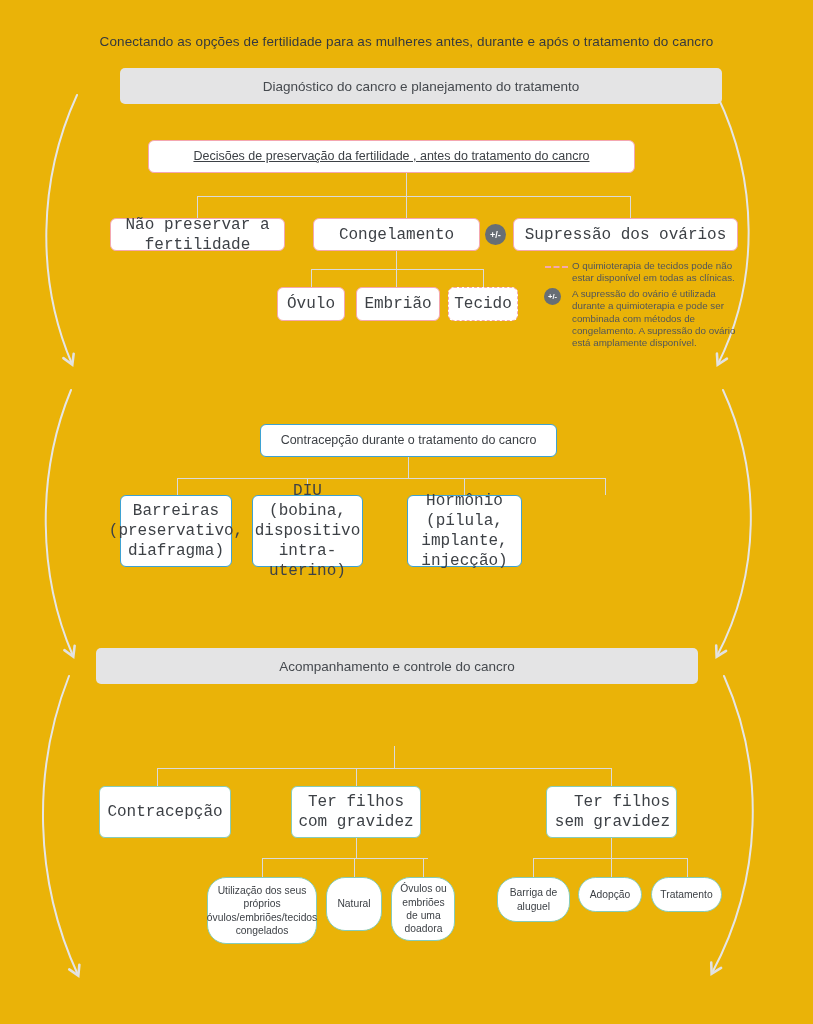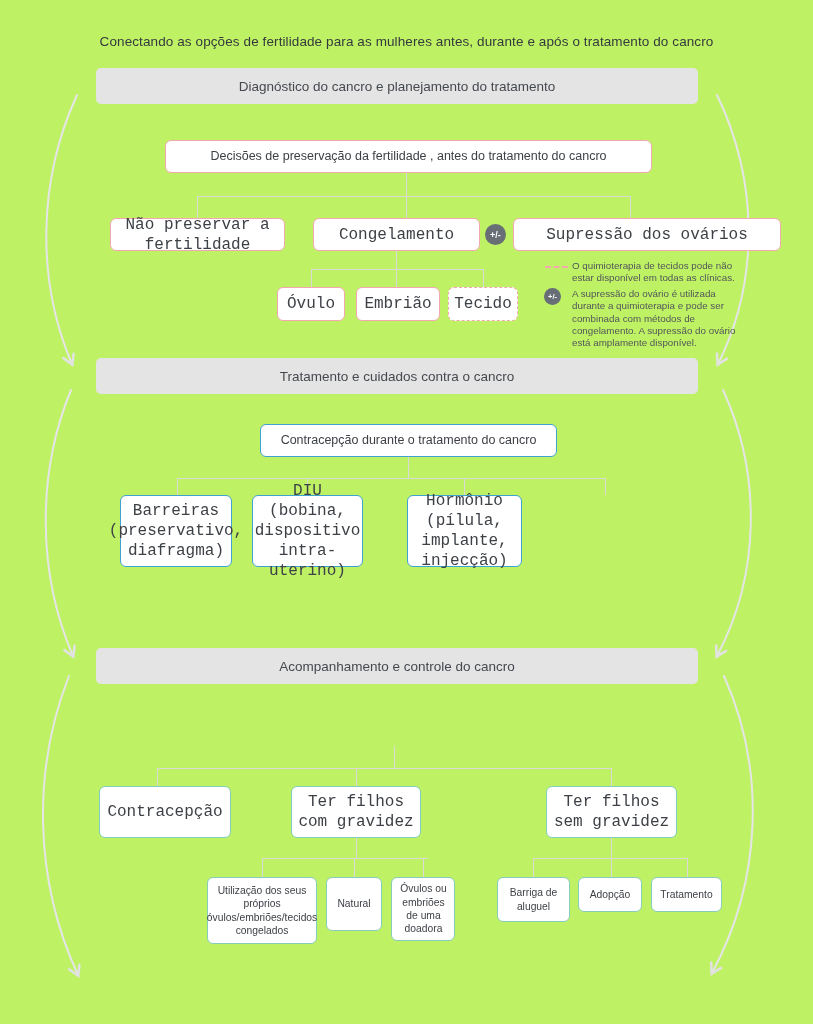--- a/index.html
+++ b/index.html
@@ -1,17 +1,17 @@
 <!DOCTYPE html>
 <html><head>
 <meta charset="utf-8">
 <style>
   html,body{margin:0;padding:0;background:#ffffff;}
   .canvas{
-    position:relative;width:813px;height:1024px;background:#bef264;overflow:hidden;
+    position:relative;width:813px;height:1024px;background:#eab308;overflow:hidden;
     font-family:"Liberation Sans","DejaVu Sans",sans-serif;color:#3d4146;
   }
   .arrows-svg{position:absolute;left:0;top:0;z-index:0;pointer-events:none;}
   .layer{position:absolute;left:0;top:0;width:100%;height:100%;z-index:1;}
 
   .page-title{
     position:absolute;left:0;top:34px;width:813px;text-align:center;
     font-size:13.5px;color:#35393e;letter-spacing:.1px;
   }
   .sec-header{
@@ -21,21 +21,21 @@
   .box{
     position:absolute;background:#fff;border:1px solid #f4a7b1;border-radius:6px;
     display:flex;align-items:center;justify-content:center;text-align:center;
     font-size:12.5px;line-height:1.25;padding:2px 6px;box-sizing:border-box;
   }
   .pink{border-color:#f4a7b1;}
   .pink-dashed{border:1.5px dashed #f4a7b1;}
   .blue{border:1.5px solid #3ea2d2;}
   .teal{border:1.5px solid #85ccba;}
   .small{font-size:16px;font-family:Liberation Mono, monospace;}
-  .tiny{font-size:10.3px;line-height:1.3;}
+  .tiny{font-size:10.3px;line-height:1.3;border-radius:19px;}
   .line{position:absolute;background:#dadada;}
   .pm-icon{
     position:absolute;background:#676e75;border-radius:50%;color:#ffffff;
     display:flex;align-items:center;justify-content:center;font-weight:bold;
   }
   .pm-main{left:485px;top:224px;width:21px;height:21px;font-size:9px;}
   .pm-legend{left:544px;top:288px;width:17px;height:17px;font-size:7.5px;}
   .legend-dash{position:absolute;left:545px;top:266px;width:23px;border-top:2px dashed #f4a7b1;}
   .note{
     position:absolute;left:572px;width:168px;font-size:9.8px;line-height:1.26;color:#52565a;
@@ -60,51 +60,50 @@
       <path d="M 717 95 C 758 180 760 280 718 364" marker-end="url(#ah)"></path>
       <path d="M 723 390 C 762 475 760 575 717 656" marker-end="url(#ah)"></path>
       <path d="M 724 676 C 766 770 762 880 712 973" marker-end="url(#ah)"></path>
     </g>
   </svg>
 
   <div class="layer">
 
     <div class="page-title">Conectando as opções de fertilidade para as mulheres antes, durante e após o tratamento do cancro</div>
 
-    <div class="sec-header" style="top:68px;">Diagnóstico do cancro e planejamento do tratamento</div>
+    <div class="sec-header" style="top:68px;margin-left:24px;">Diagnóstico do cancro e planejamento do tratamento</div>
 
-    <div class="box pink" style="left:165px;top:140px;width:487px;height:33px;">Decisões de preservação da fertilidade , antes do tratamento do cancro</div>
+    <div class="box pink" style="left:148px;top:140px;width:487px;height:33px;text-decoration:underline;">Decisões de preservação da fertilidade , antes do tratamento do cancro</div>
 
     <div class="line" style="left:406px;top:173px;width:1px;height:23px;"></div>
     <div class="line" style="left:197px;top:196px;width:434px;height:1px;"></div>
     <div class="line" style="left:197px;top:196px;width:1px;height:22px;"></div>
     <div class="line" style="left:406px;top:196px;width:1px;height:22px;"></div>
     <div class="line" style="left:630px;top:196px;width:1px;height:22px;"></div>
 
     <div class="box pink small" style="left:110px;top:218px;width:175px;height:33px;">Não preservar a fertilidade</div>
     <div class="box pink small" style="left:313px;top:218px;width:167px;height:33px;">Congelamento</div>
     <div class="pm-icon pm-main">+/-</div>
-    <div class="box pink small" style="left:513px;top:218px;width:268px;height:33px;">Supressão dos ovários</div>
+    <div class="box pink small" style="left:513px;top:218px;width:225px;height:33px;">Supressão dos ovários</div>
 
     <div class="line" style="left:396px;top:251px;width:1px;height:18px;"></div>
     <div class="line" style="left:311px;top:269px;width:172px;height:1px;"></div>
     <div class="line" style="left:311px;top:269px;width:1px;height:18px;"></div>
     <div class="line" style="left:396px;top:269px;width:1px;height:18px;"></div>
     <div class="line" style="left:483px;top:269px;width:1px;height:18px;"></div>
 
     <div class="box pink small" style="left:277px;top:287px;width:68px;height:34px;">Óvulo</div>
     <div class="box pink small" style="left:356px;top:287px;width:84px;height:34px;">Embrião</div>
     <div class="box pink-dashed small" style="left:448px;top:287px;width:70px;height:34px;">Tecido</div>
 
     <div class="legend-dash"></div>
     <div class="note" style="top:260px;">O quimioterapia de tecidos pode não estar disponível em todas as clínicas.</div>
     <div class="pm-icon pm-legend">+/-</div>
     <div class="note" style="top:288px;">A supressão do ovário é utilizada durante a quimioterapia e pode ser combinada com métodos de congelamento. A supressão do ovário está amplamente disponível.</div>
 
-    <div class="sec-header" style="top:358px;">Tratamento e cuidados contra o cancro</div>
 
     <div class="box blue" style="left:260px;top:424px;width:297px;height:33px;">Contracepção durante o tratamento do cancro</div>
 
     <div class="line" style="left:408px;top:457px;width:1px;height:21px;"></div>
     <div class="line" style="left:177px;top:478px;width:428px;height:1px;"></div>
     <div class="line" style="left:177px;top:478px;width:1px;height:17px;"></div>
     <div class="line" style="left:307px;top:478px;width:1px;height:17px;"></div>
     <div class="line" style="left:464px;top:478px;width:1px;height:17px;"></div>
     <div class="line" style="left:605px;top:478px;width:1px;height:17px;"></div>
 
@@ -116,21 +115,21 @@
 
 
     <div class="line" style="left:394px;top:746px;width:1px;height:22px;"></div>
     <div class="line" style="left:157px;top:768px;width:454px;height:1px;"></div>
     <div class="line" style="left:157px;top:768px;width:1px;height:18px;"></div>
     <div class="line" style="left:356px;top:768px;width:1px;height:18px;"></div>
     <div class="line" style="left:611px;top:768px;width:1px;height:18px;"></div>
 
     <div class="box teal small" style="left:99px;top:786px;width:132px;height:52px;">Contracepção</div>
     <div class="box teal small" style="left:291px;top:786px;width:130px;height:52px;">Ter filhos com gravidez</div>
-    <div class="box teal small" style="left:546px;top:786px;width:131px;height:52px;">Ter filhos sem gravidez</div>
+    <div class="box teal small" style="left:546px;top:786px;width:131px;height:52px;text-align:right;">Ter filhos sem gravidez</div>
 
     <div class="line" style="left:356px;top:838px;width:1px;height:20px;"></div>
     <div class="line" style="left:262px;top:858px;width:166px;height:1px;"></div>
     <div class="line" style="left:262px;top:858px;width:1px;height:19px;"></div>
     <div class="line" style="left:354px;top:858px;width:1px;height:19px;"></div>
     <div class="line" style="left:423px;top:858px;width:1px;height:19px;"></div>
 
     <div class="box teal tiny" style="left:207px;top:877px;width:110px;height:67px;">Utilização dos seus próprios óvulos/embriões/tecidos congelados</div>
     <div class="box teal tiny" style="left:326px;top:877px;width:56px;height:54px;">Natural</div>
     <div class="box teal tiny" style="left:391px;top:877px;width:64px;height:64px;padding-left:7px;">Óvulos ou embriões de uma doadora</div>

